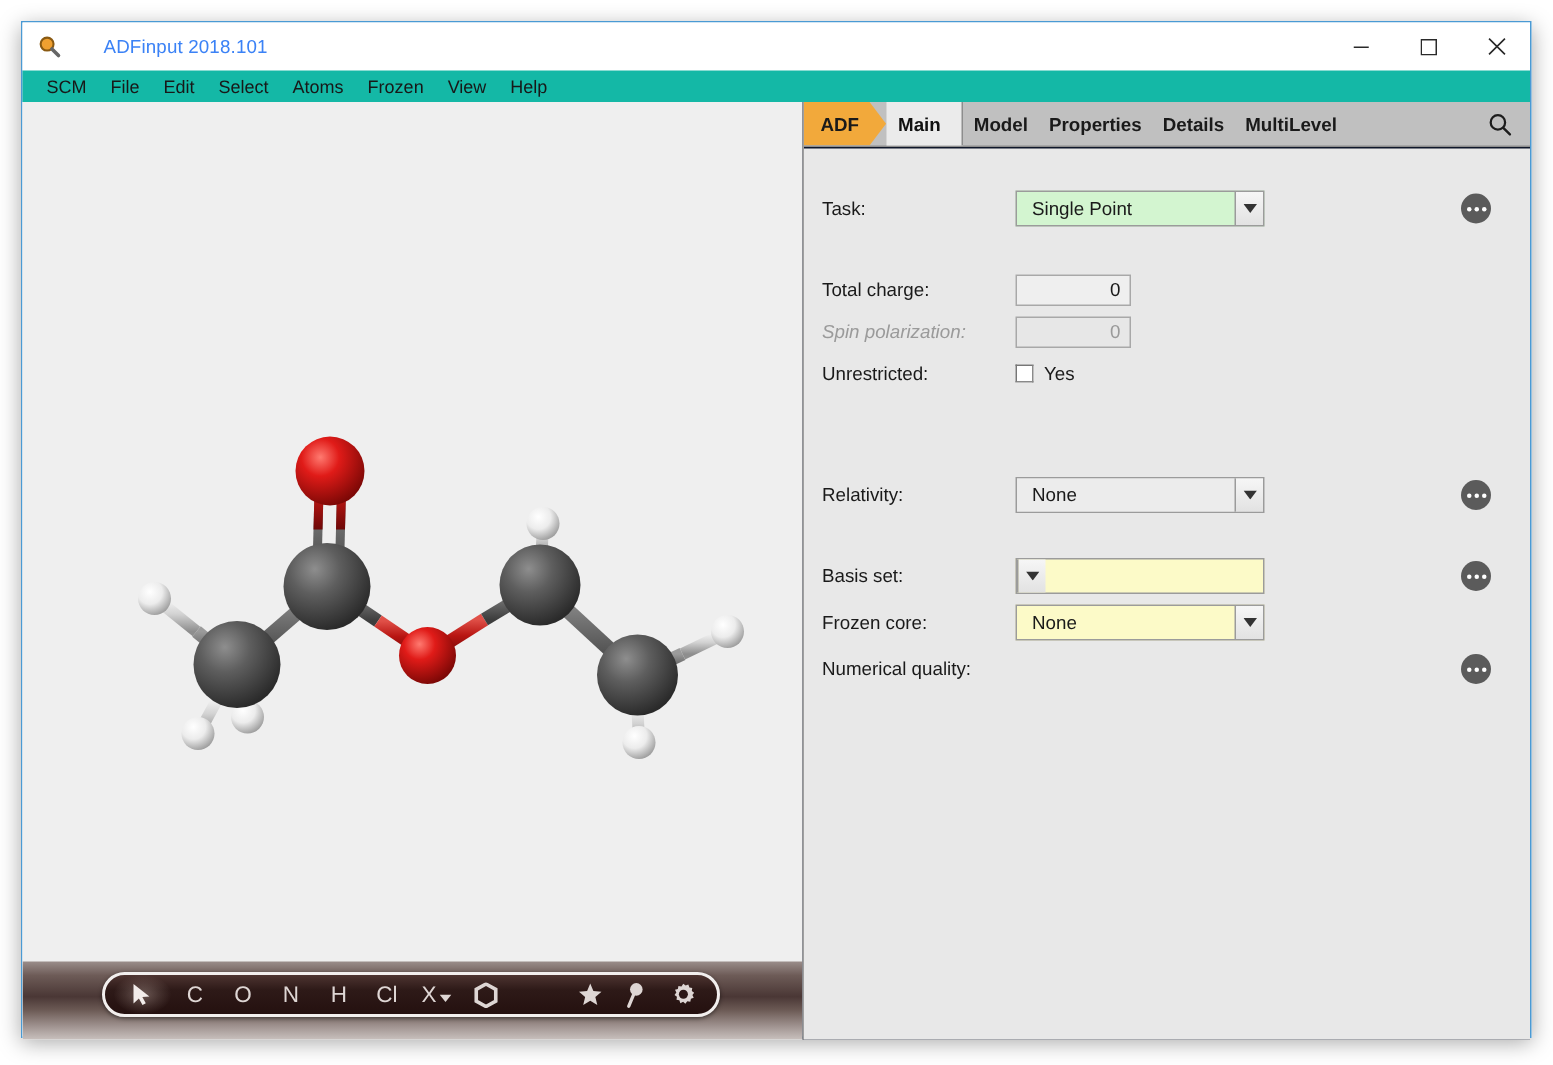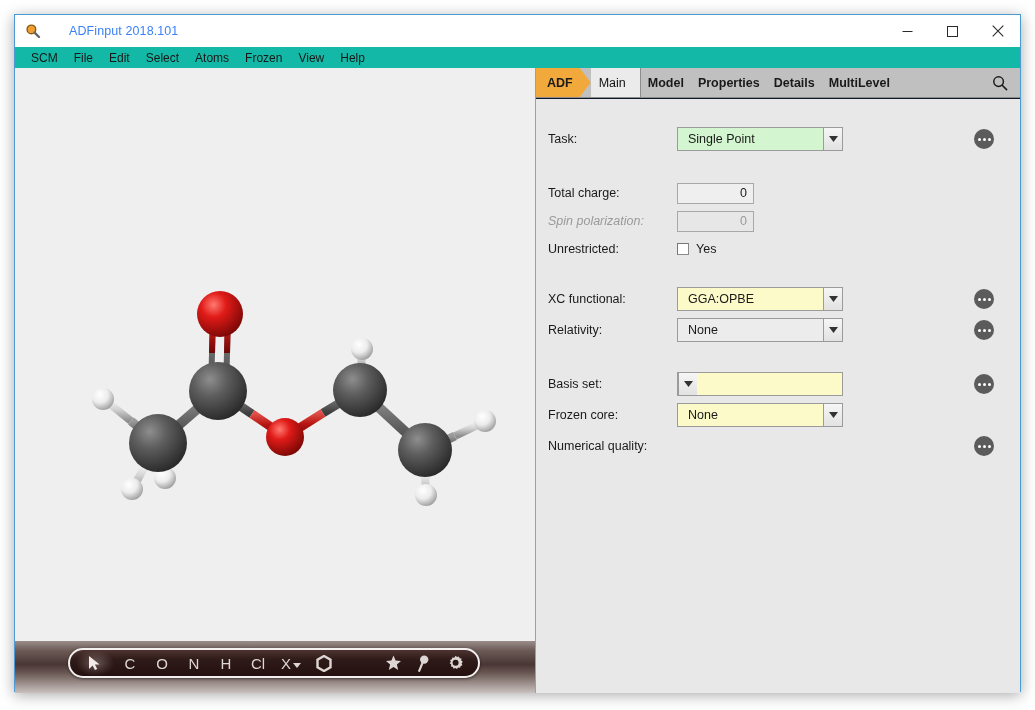--- a/index.html
+++ b/index.html
@@ -137,21 +137,21 @@
     display: flex; align-items: center;
     padding: 0 9px 0 11px;
     position: relative;
     clip-path: polygon(0 0, calc(100% - 11px) 0, 100% 50%, calc(100% - 11px) 100%, 0 100%);
     padding-right: 18px;
     flex: none;
   }
   #tab-main {
     background: #ebebeb;
     color: #111;
-    font-size: 12.5px; font-weight: normal;
+    font-size: 12.5px; font-weight: bold;
     display: flex; align-items: center;
     padding: 0 14px 0 8px;
     border-right: 1px solid #8d8d8d;
     flex: none;
   }
   .tab-plain {
     color: #1a1a1a;
     font-size: 12.5px; font-weight: bold;
     display: flex; align-items: center;
     padding: 0 7px;
@@ -490,36 +490,20 @@
         </div>
 
         <div class="form-row" style="top:138px;">
           <div class="f-label">Unrestricted:</div>
           <div class="chk-wrap">
             <span class="chk-box"></span>
             <span class="chk-label">Yes</span>
           </div>
         </div>
 
-        <div class="form-row" style="top:188px;">
-          <div class="f-label">XC functional:</div>
-          <div class="combo yellow">
-            <div class="cv">GGA:OPBE</div>
-            <div class="arrow">
-              <svg width="9" height="6" viewBox="0 0 9 6">
-                  <path d="M0 0 L9 0 L4.5 6 Z" fill="#333"></path>
-                </svg>
-            </div>
-          </div>
-          <div class="dots-btn">
-              <i></i>
-              <i></i>
-              <i></i>
-            </div>
-        </div>
 
         <div class="form-row" style="top:219px;">
           <div class="f-label">Relativity:</div>
           <div class="combo plain">
             <div class="cv">None</div>
             <div class="arrow">
               <svg width="9" height="6" viewBox="0 0 9 6">
                   <path d="M0 0 L9 0 L4.5 6 Z" fill="#333"></path>
                 </svg>
             </div>

